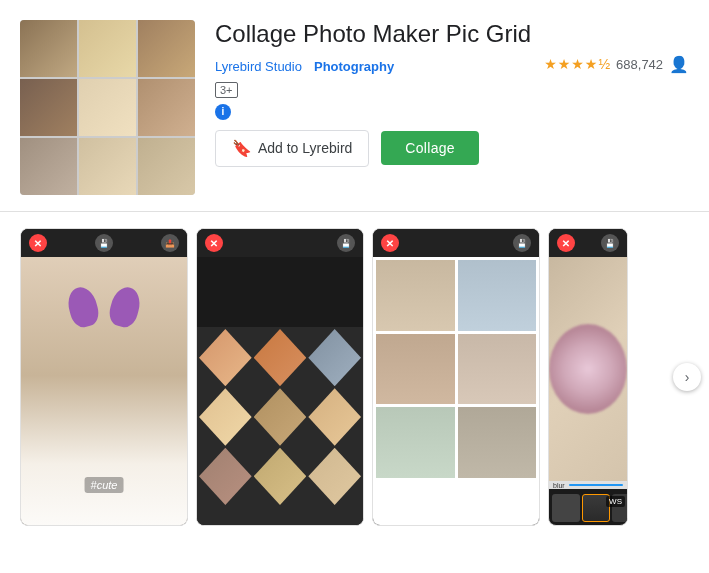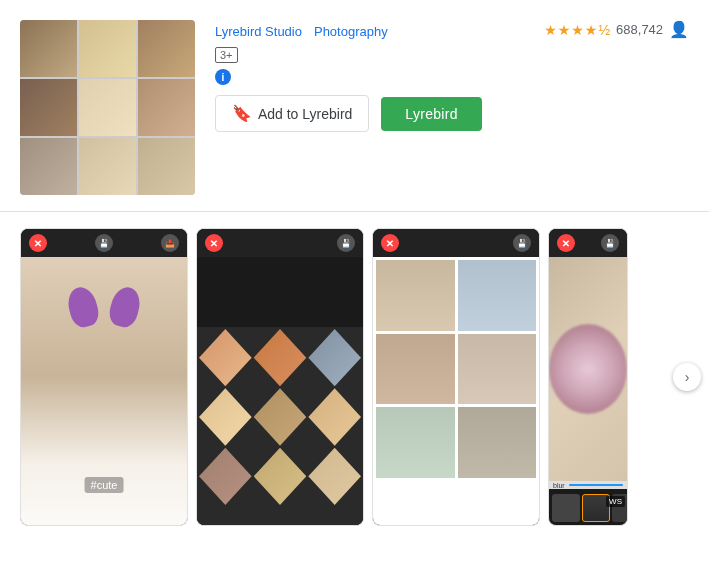--- a/index.html
+++ b/index.html
@@ -70,20 +70,21 @@
       color: #1a73e8;
       font-size: 13px;
       text-decoration: none;
       font-weight: 500;
     }
 
     .category-link {
       color: #1a73e8;
       font-size: 13px;
       text-decoration: none;
+      font-weight: bold;
     }
 
     .rating-section {
       display: flex;
       align-items: center;
       gap: 6px;
       margin-left: auto;
     }
 
     .stars {
@@ -210,20 +211,21 @@
       height: 100%;
       background: linear-gradient(180deg, #e8d8c8 0%, #d4c0a8 60%, #f0f0f0 100%);
       position: relative;
       display: flex;
       flex-direction: column;
     }
     .ss1-face-area {
       flex: 1;
       background: linear-gradient(180deg, #e0ceb8 0%, #c8b498 40%, #f5f0e8 70%, #ffffff 100%);
       position: relative;
+      font-style: italic;
     }
     .ss1-ears {
       position: absolute;
       top: 40px;
       left: 50%;
       transform: translateX(-50%);
       width: 80px;
       height: 30px;
     }
     .ss1-ear-left, .ss1-ear-right {
@@ -432,20 +434,21 @@
     <div class="grid-cell"></div>
     <div class="grid-cell"></div>
     <div class="grid-cell"></div>
     <div class="grid-cell"></div>
     <div class="grid-cell"></div>
     <div class="grid-cell"></div>
     <div class="grid-cell"></div>
   </div>
 
   <div class="app-info">
+    <div class="app-title">Collage Photo Maker Pic Grid</div>
 
     <div class="app-meta">
       <a class="developer-link">Lyrebird Studio</a>
       <a class="category-link">Photography</a>
       <div class="rating-section">
         <div class="stars">
           <span class="star">★</span>
           <span class="star">★</span>
           <span class="star">★</span>
           <span class="star">★</span>
@@ -463,21 +466,21 @@
 
     <div class="compatibility">
       <span class="info-icon">i</span>
     </div>
 
     <div class="action-buttons">
       <button class="wishlist-btn">
         <span class="wishlist-icon">🔖</span>
         <span>Add to Lyrebird</span>
       </button>
-      <button class="install-btn">Lyrebird</button>
+      <button class="install-btn">Collage</button>
     </div>
   </div>
 </div>
 
 <div class="screenshots-section">
   <div class="screenshots-container">
 
     <div class="screenshot-item">
       <div class="ss-top-bar">
         <div class="ss-close-btn">✕</div>

